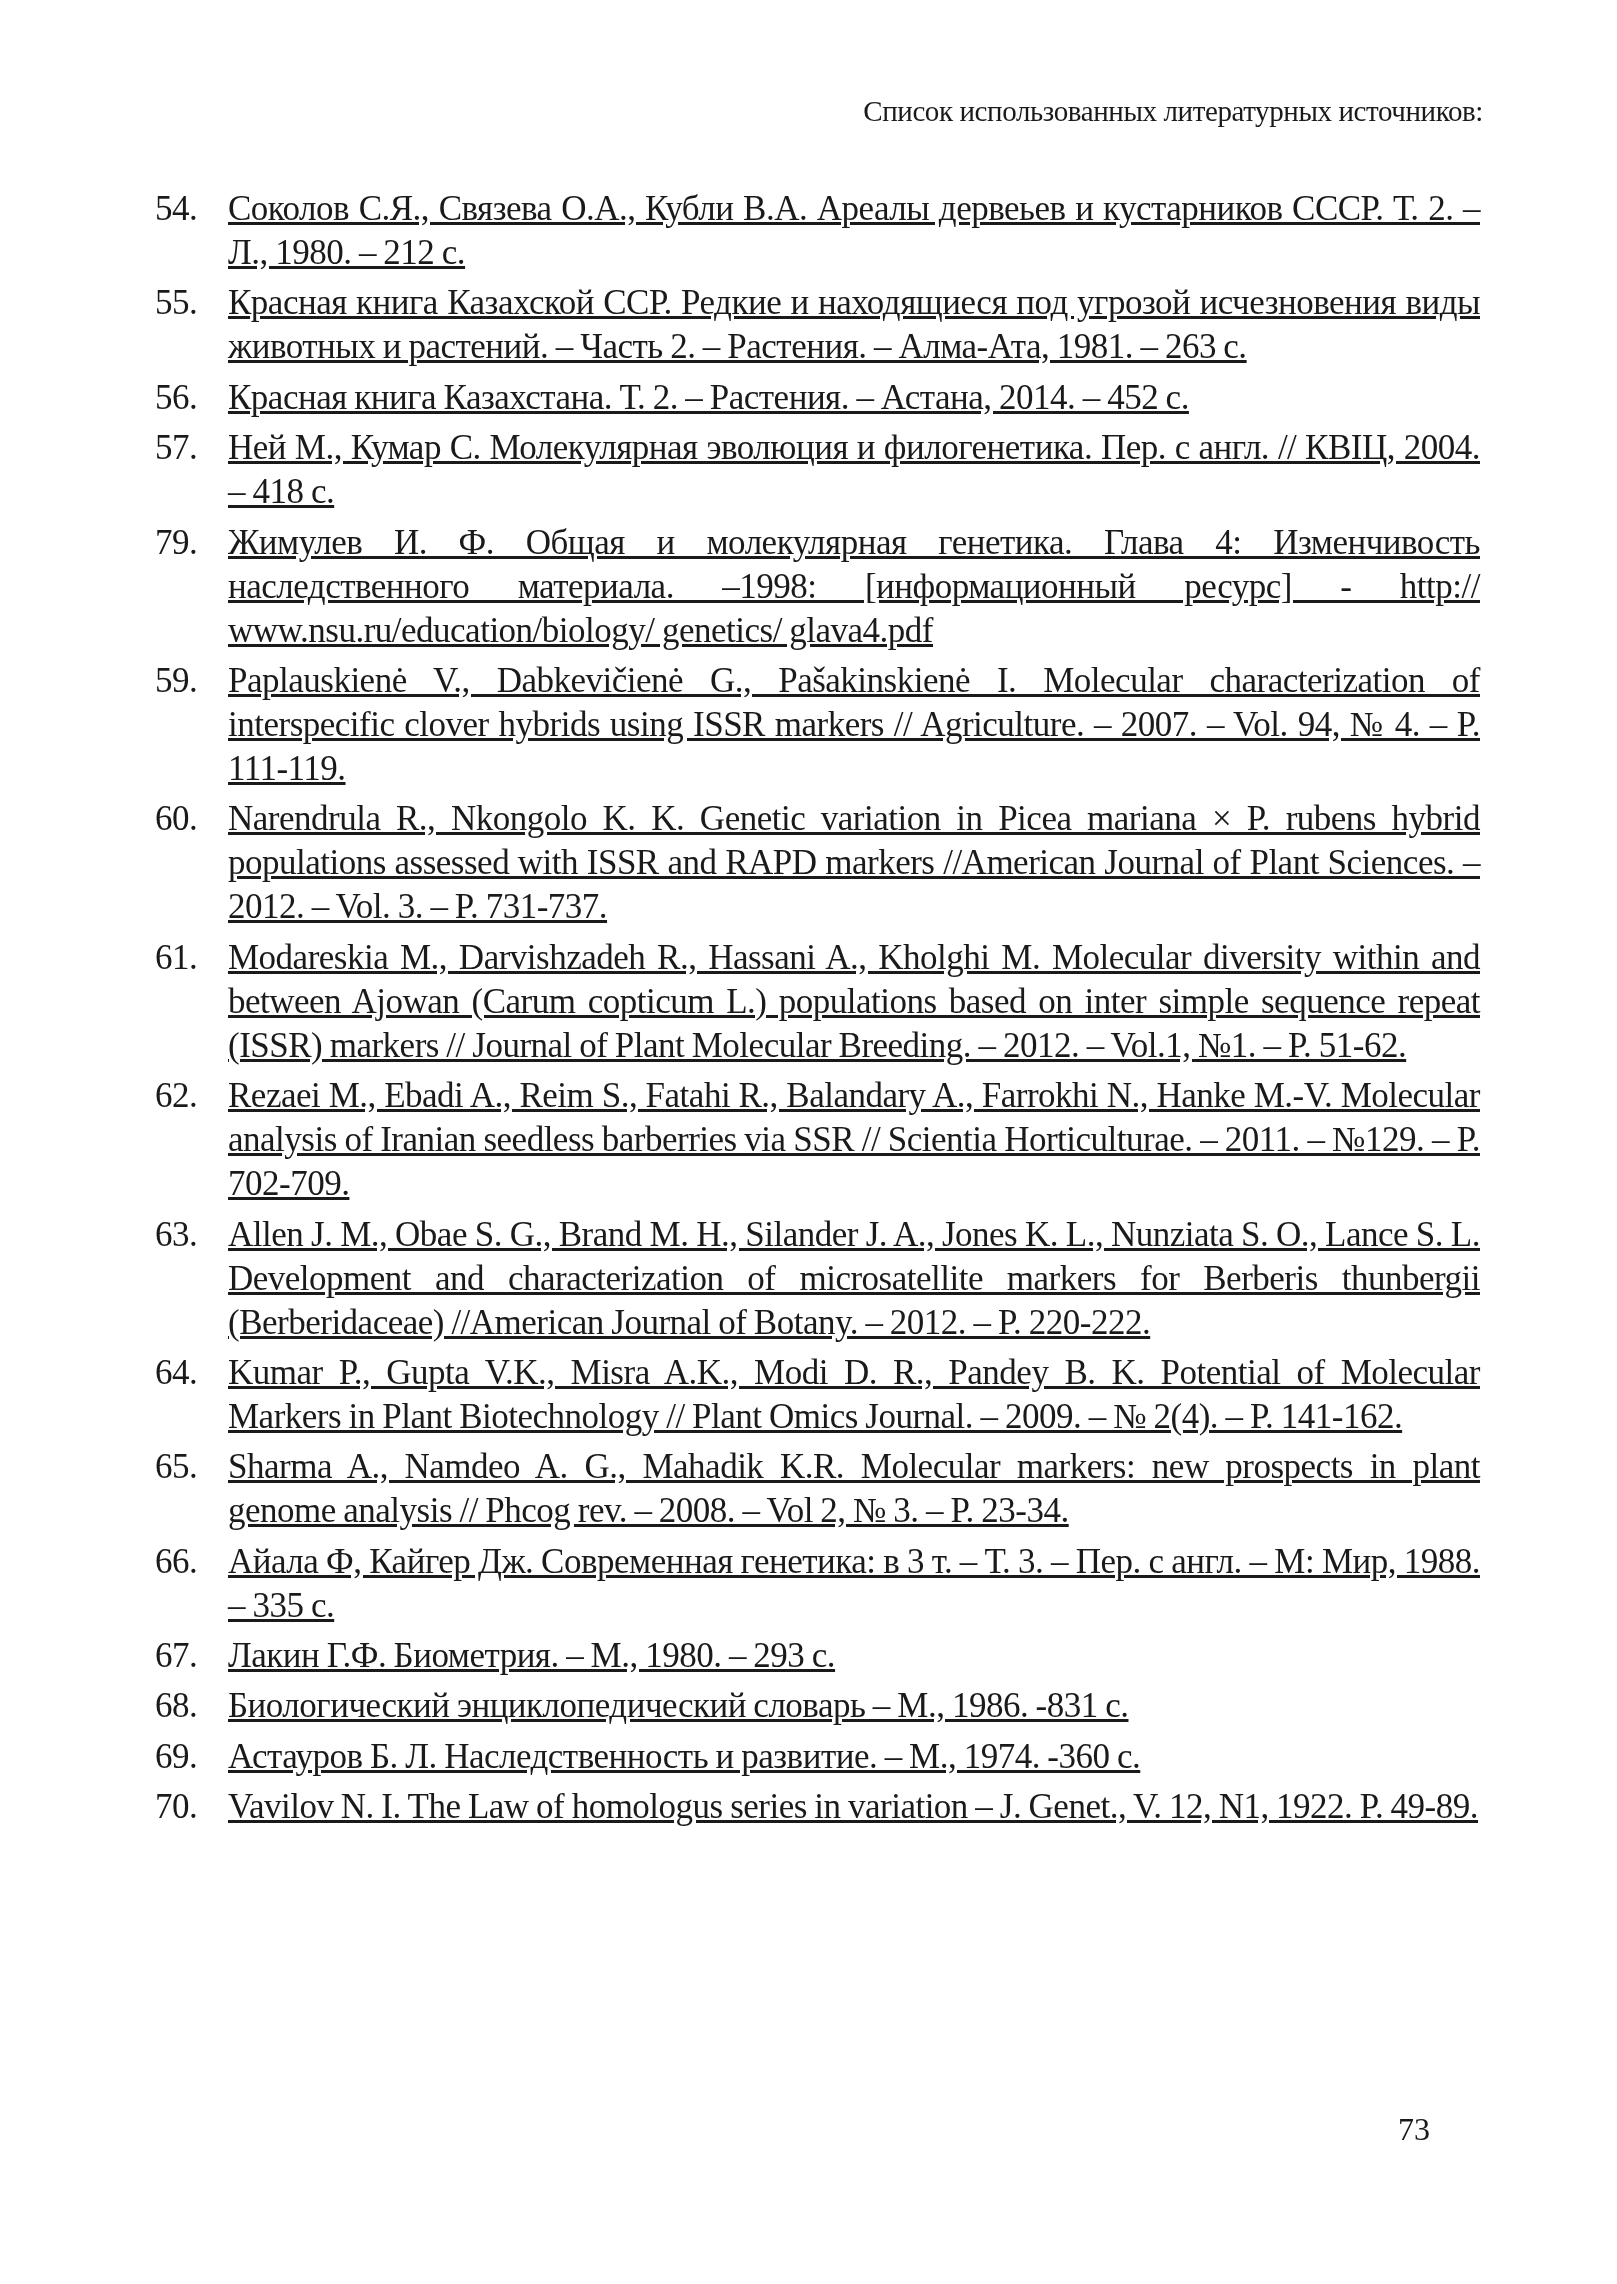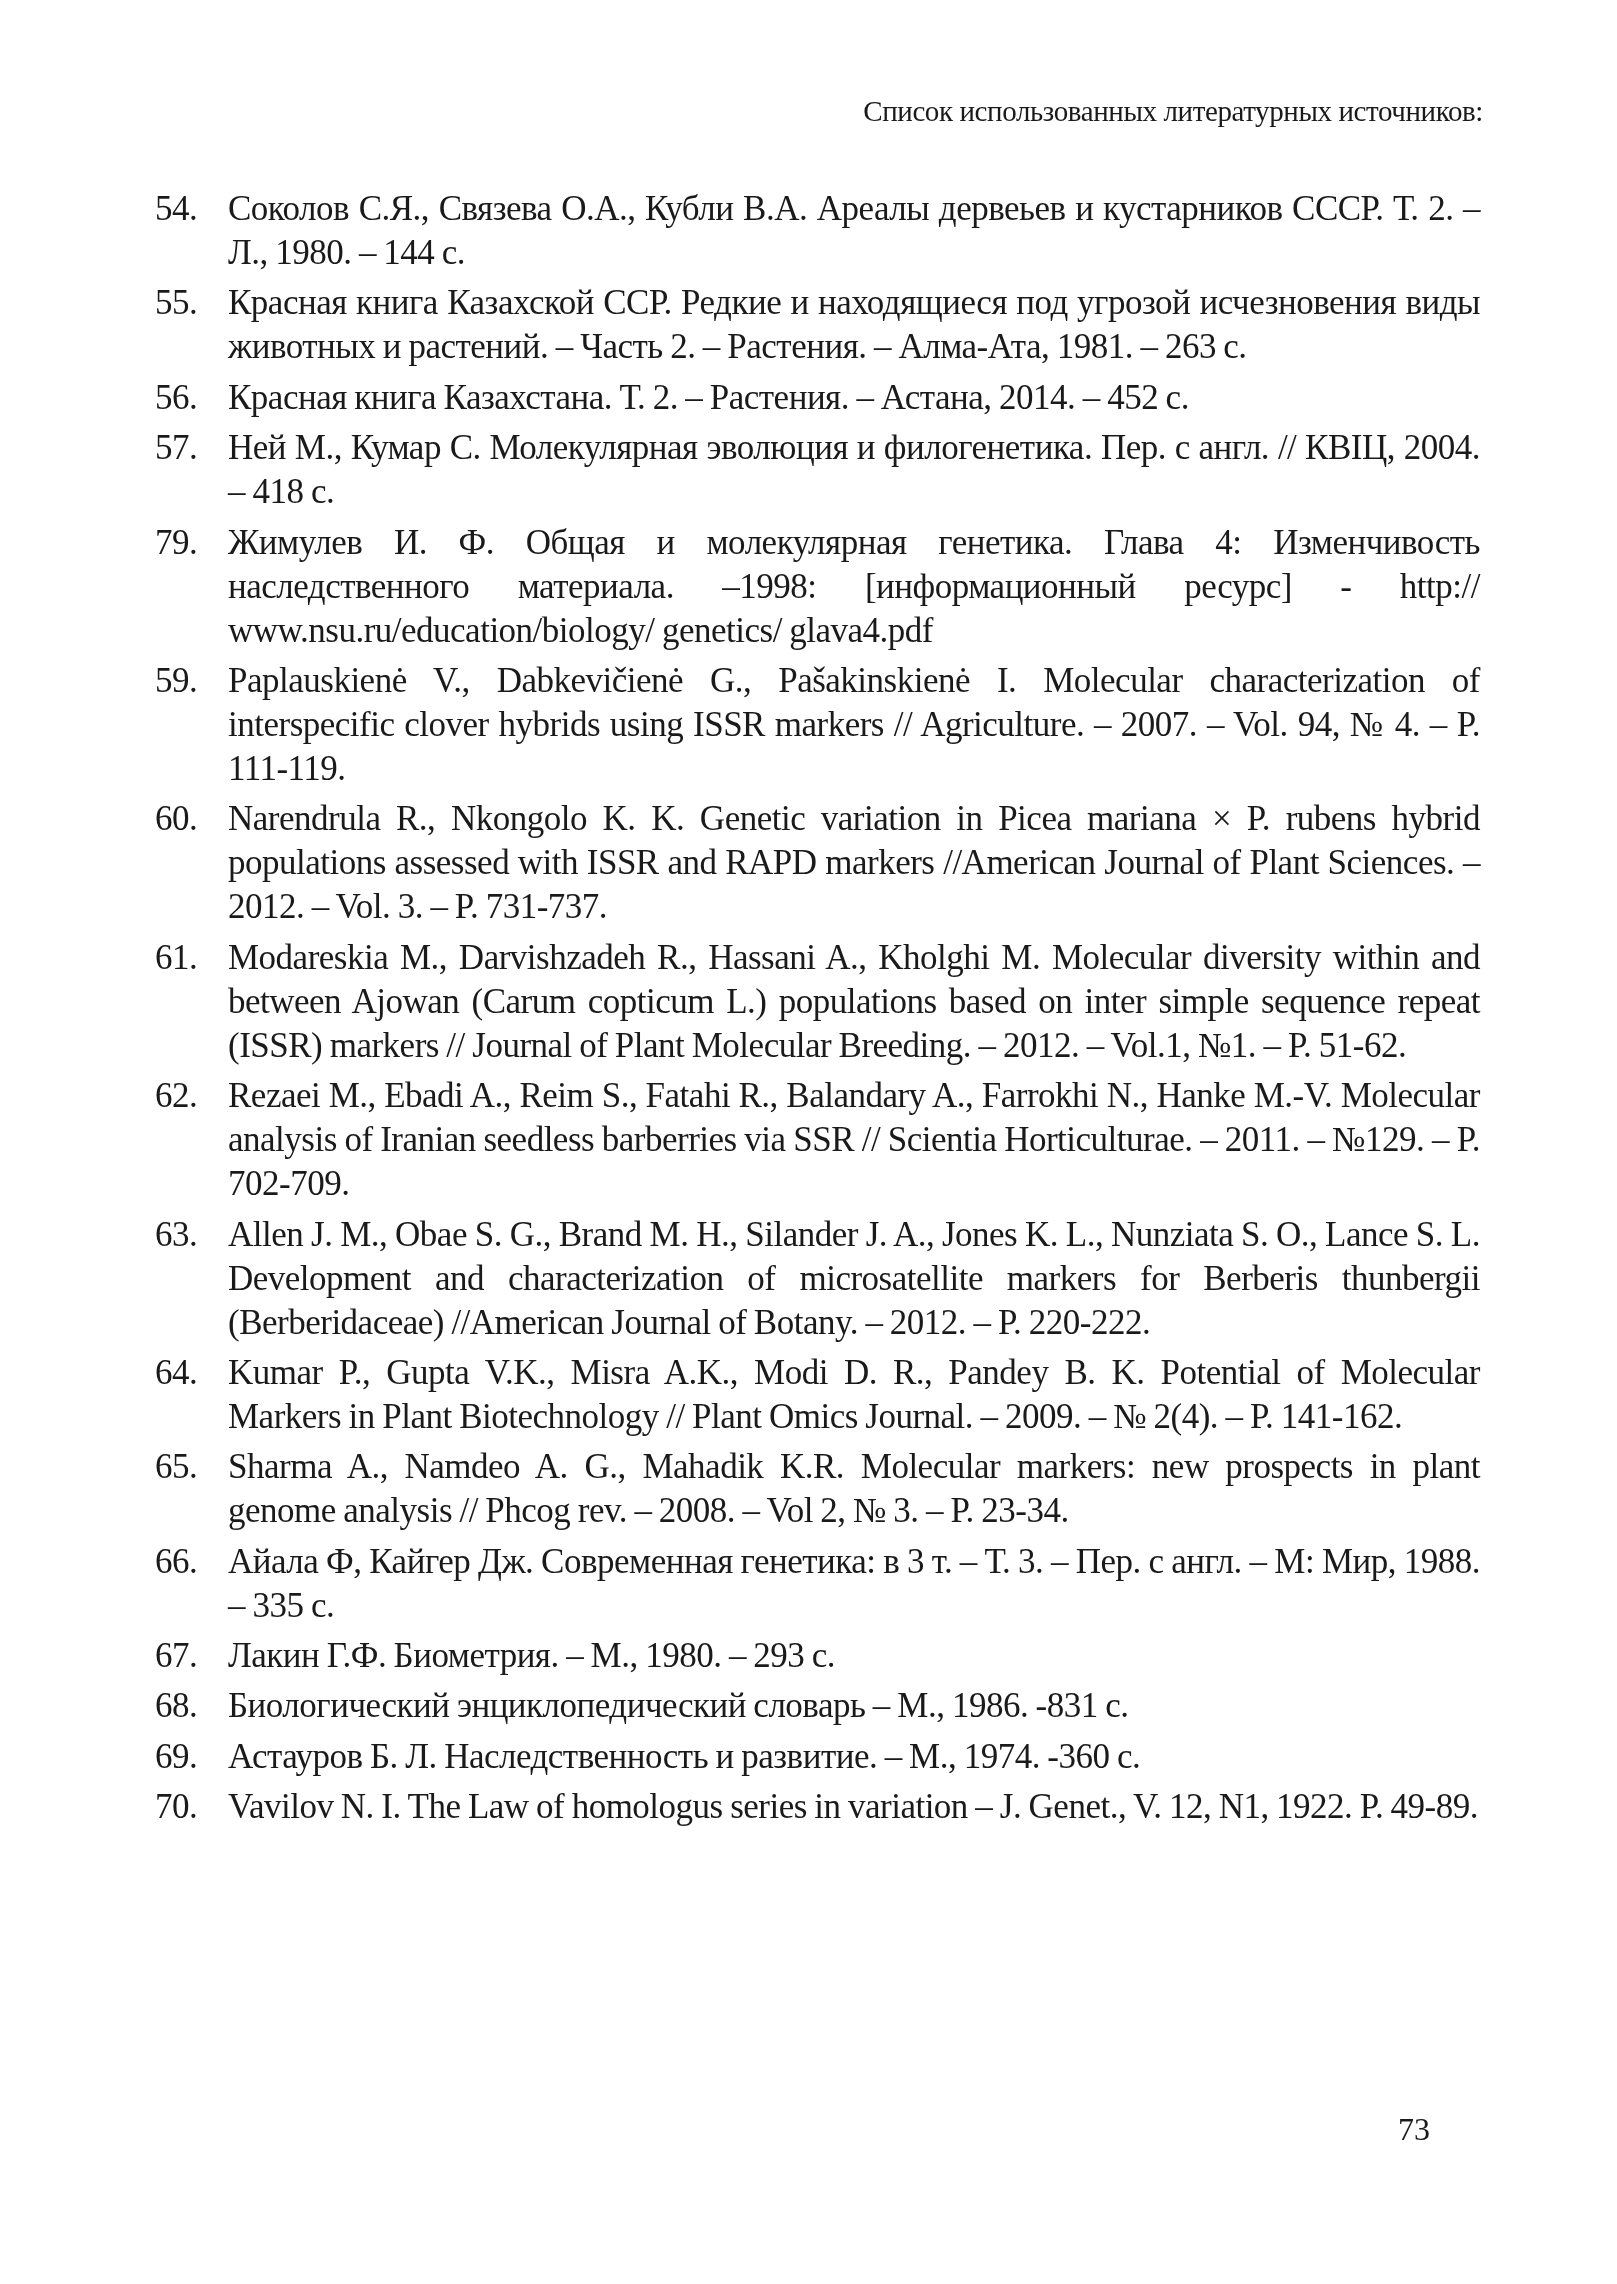--- a/index.html
+++ b/index.html
@@ -34,20 +34,21 @@
     }
     .ref-item {
       position: relative;
       padding-left: 73px;
       font-size: 35px;
       line-height: 44px;
       text-align: justify;
       margin-bottom: 6.4px;
       letter-spacing: -0.5px;
       word-spacing: -0.8px;
+      text-decoration: underline;
     }
     .ref-num {
       position: absolute;
       left: 0;
       top: 0;
       width: 68px;
     }
     .ref-text {
       display: block;
     }
@@ -59,21 +60,21 @@
     }
   </style>
 </head>
 <body>
 
 <div class="running-header">Список использованных литературных источников:</div>
 
 <ol class="ref-list">
   <li class="ref-item">
       <span class="ref-num">54.</span>
-      <span class="ref-text">Соколов С.Я., Связева О.А., Кубли В.А. Ареалы дервеьев и кустарников СССР. Т. 2. – Л., 1980. – 144 с.</span>
+      <span class="ref-text">Соколов С.Я., Связева О.А., Кубли В.А. Ареалы дервеьев и кустарников СССР. Т. 2. – Л., 1980. – 212 с.</span>
     </li>
   <li class="ref-item">
       <span class="ref-num">55.</span>
       <span class="ref-text">Красная книга Казахской ССР. Редкие и находящиеся под угрозой исчезновения виды животных и растений. – Часть 2. – Растения. – Алма-Ата, 1981. – 263 с.</span>
     </li>
   <li class="ref-item">
       <span class="ref-num">56.</span>
       <span class="ref-text">Красная книга Казахстана. Т. 2. – Растения. – Астана, 2014. – 452 с.</span>
     </li>
   <li class="ref-item">

